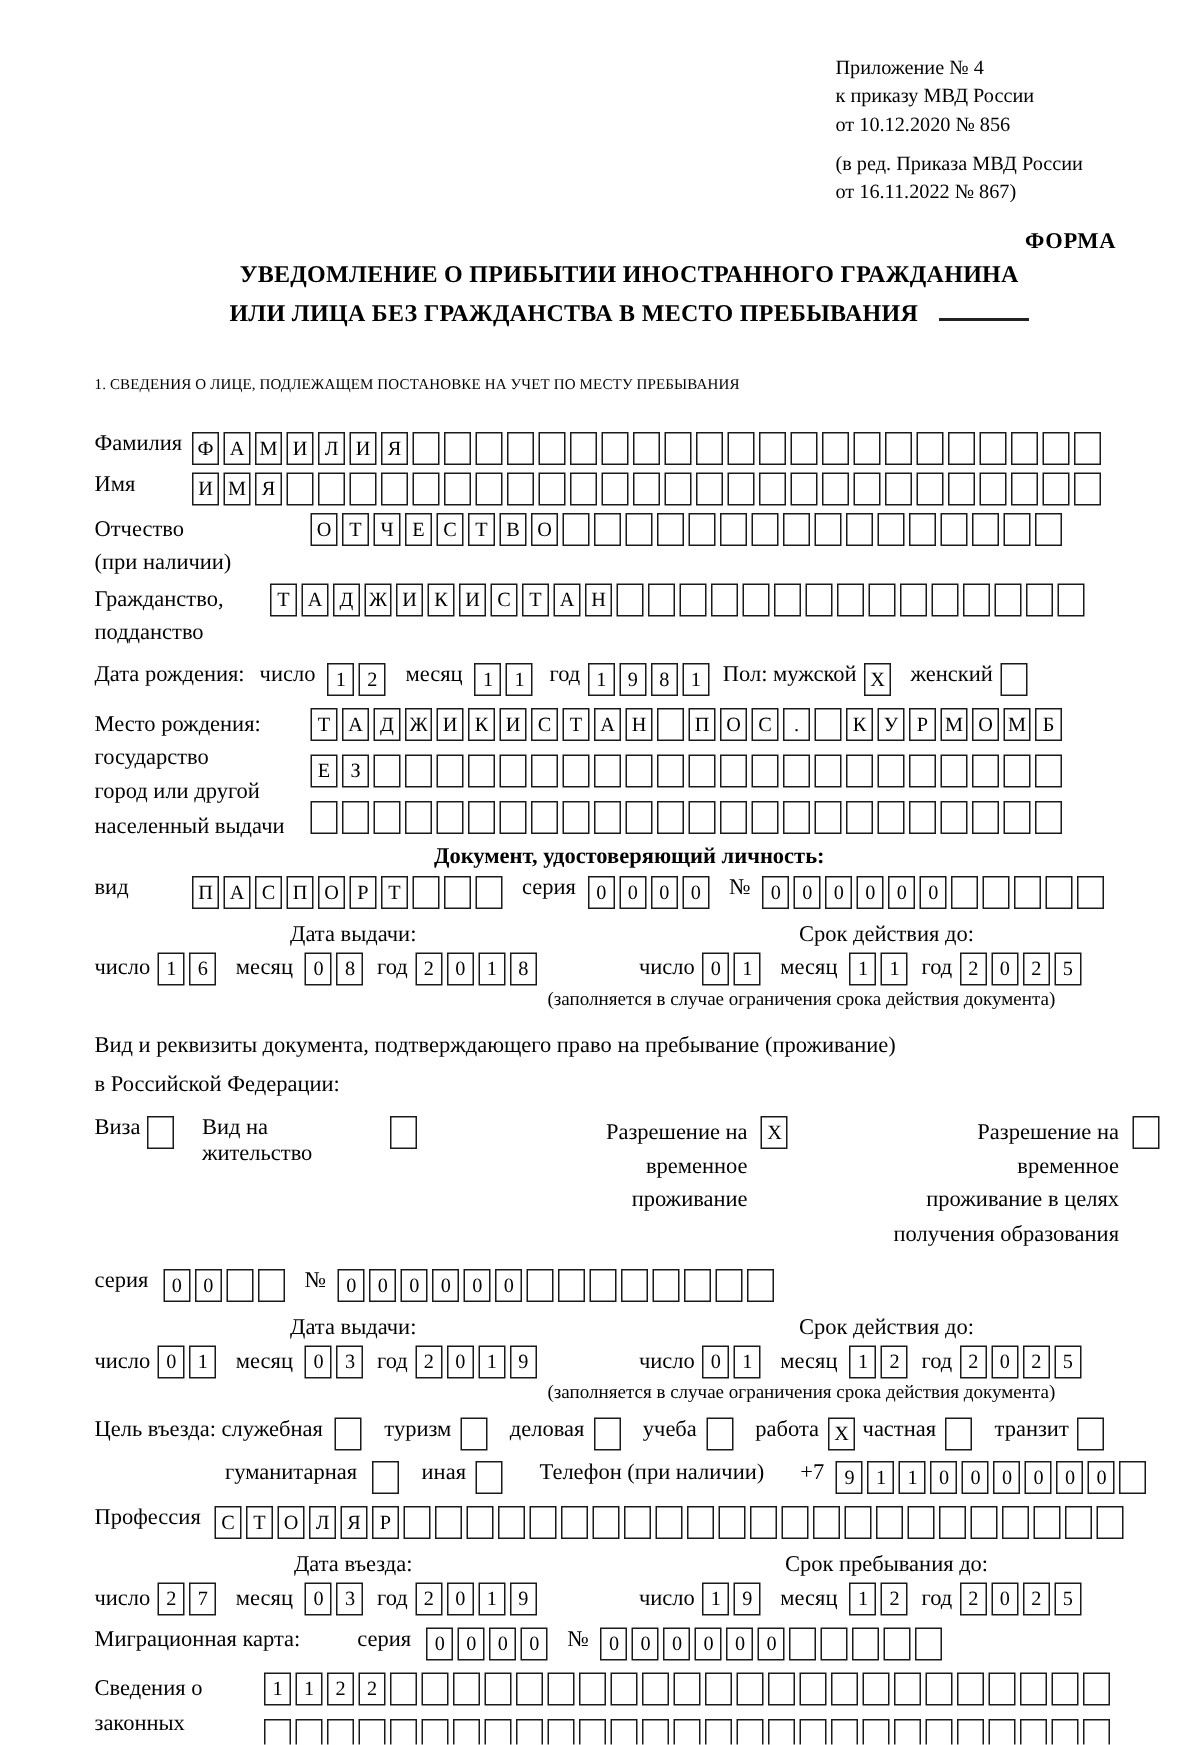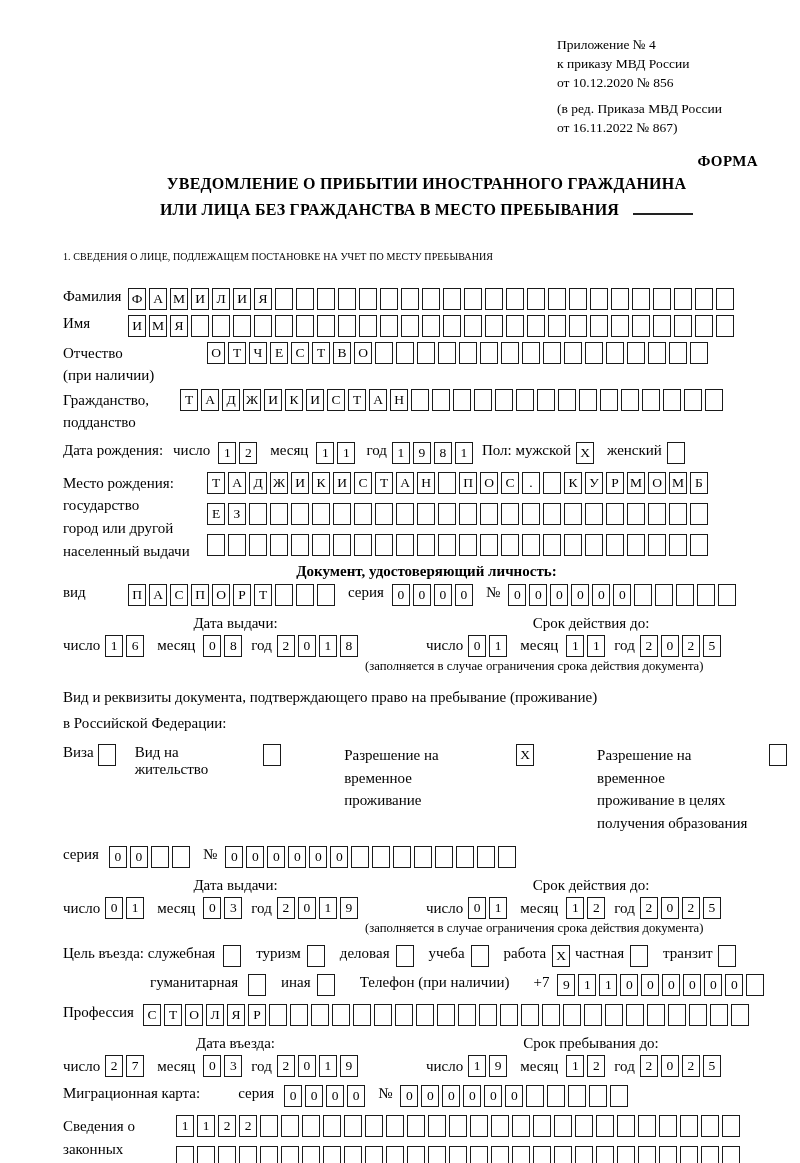--- a/index.html
+++ b/index.html
@@ -1,18 +1,18 @@
 <!DOCTYPE html>
 <html><head>
 <meta charset="utf-8">
 <style>
   html,body{margin:0;padding:0;background:#fff;}
   body{width:800px;height:1163px;color:#000;
        font-family:"Liberation Serif","DejaVu Serif",serif;font-size:15px;overflow:hidden;}
-  .page{padding:36px 10px 0 63px;box-sizing:border-box;width:800px;height:1163px;}
+  .page{padding:36px 24px 0 63px;box-sizing:border-box;width:800px;height:1163px;}
 
   
   .annex{margin-left:494px;font-size:13.5px;line-height:1.4;}
   .annex .grp2{margin-top:7px;}
   .forma{font-weight:bold;text-align:right;margin:16px 32px 0 0;font-size:15px;letter-spacing:.4px;}
   .title{text-align:center;font-weight:bold;font-size:16px;margin-top:1px;line-height:1.6;letter-spacing:.2px;}
   .uline{display:inline-block;width:60px;border-bottom:2.5px solid #222;margin-left:14px;vertical-align:baseline;}
   .section1{font-weight:normal;font-size:10px;margin-top:28px;letter-spacing:.1px;white-space:nowrap;}
 
   
@@ -39,21 +39,21 @@
   .drow{display:flex;align-items:center;margin-top:3px;}
   .dcell{display:inline-flex;align-items:center;flex:none;}
   .dcell.left{width:363px;}
   .note{font-size:12.7px;margin-left:302px;margin-top:2px;}
 
   .paratext{margin-top:10px;line-height:1.75;}
 
   
   .permits{display:flex;align-items:flex-start;margin-top:8px;}
   .permits .opt{display:flex;align-items:flex-start;}
-  .permits .ctr{text-align:left;line-height:1.5;margin-left:44px;}
+  .permits .ctr{text-align:right;line-height:1.5;margin-left:44px;}
   .mlbox{margin-left:9px;}
   .mlopt{margin-left:16px;}
 
   
   .purpose .olbl{margin:0 6px 0 12px;}
   .purpose .olbl.first{margin-left:8px;}
   .indent2{margin-left:87px;}
   .phonelbl{margin:0 10px 0 22px;}
   .prefix{margin-right:8px;}
 </style>

